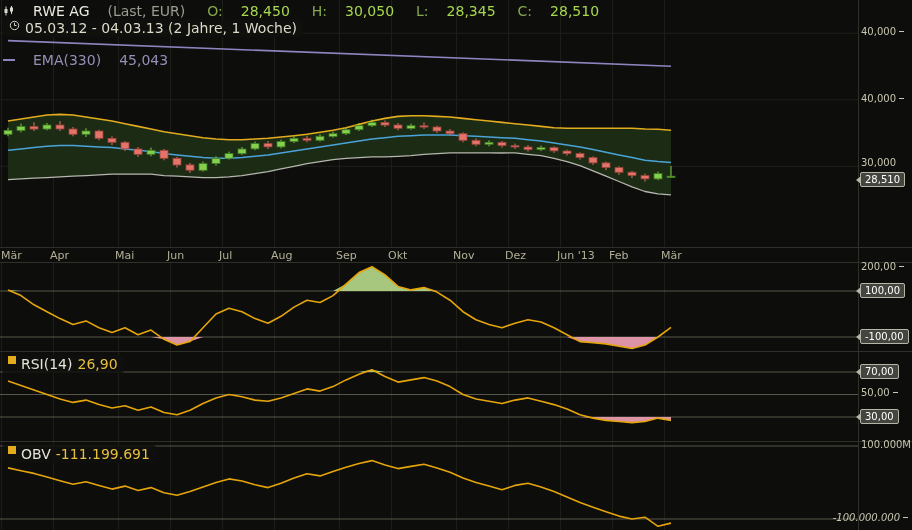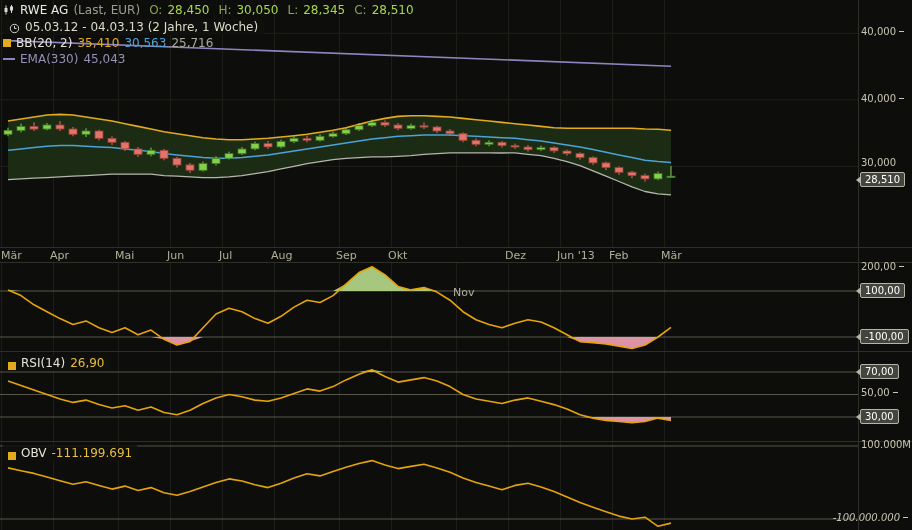--- a/index.html
+++ b/index.html
@@ -8,22 +8,22 @@
   svg.panel{position:absolute;left:0;display:block;}
   .hline{position:absolute;left:0;width:912px;height:1px;background:#30302a;z-index:1;}
   .vline{position:absolute;top:0;left:858px;width:1px;height:530px;background:#30302a;z-index:1;}
   #price-axis{position:absolute;left:858px;top:0;width:54px;height:530px;z-index:1;}
   #time-axis{position:absolute;left:0;top:248px;width:858px;height:15px;z-index:2;}
   .month{position:absolute;top:1px;font-size:11px;color:var(--month-text,#b3b099);white-space:nowrap;}
   .axlabel{position:absolute;left:861px;display:flex;align-items:center;gap:3px;font-size:10px;color:var(--axis-text,#c9c7b2);white-space:nowrap;z-index:4;}
   .axlabel .tick{display:inline-block;width:5px;height:1px;background:var(--axis-text,#c9c7b2);}
   .badge{position:absolute;left:860px;background:var(--badge-bg,#45453f);border:1px solid var(--badge-border,#b5b5a8);border-radius:2px;color:#fff;font-size:10px;line-height:13px;padding:0 4px;white-space:nowrap;z-index:4;}
   .badge::before{content:"";position:absolute;left:-5px;top:50%;margin-top:-4px;width:0;height:0;border-top:4px solid transparent;border-bottom:4px solid transparent;border-right:5px solid var(--badge-border,#b5b5a8);}
-  .hdr{position:absolute;display:flex;align-items:center;gap:5px;font-size:12px;z-index:3;white-space:nowrap;}
-  .pill{display:flex;align-items:flex-end;gap:5px;background:rgba(16,16,14,0.88);border-radius:3px;padding:1px 6px;}
+  .hdr{position:absolute;display:flex;align-items:center;gap:18px;font-size:14px;z-index:3;white-space:nowrap;}
+  .pill{display:flex;align-items:flex-start;gap:5px;background:rgba(16,16,14,0.88);border-radius:3px;padding:1px 6px;}
   .sym{color:#eceae0;}
   .ptype{color:#9c9c90;}
   .olabel{color:var(--ohlc-label,#86a84e);margin-left:4px;}
   .oval{color:var(--ohlc-value,#a8d84e);}
   .range{color:#dddbc8;}
   .leg-name{color:#e6e4d8;}
   .bbu{color:var(--bb-upper,#e3ac1e);}
   .bbm{color:var(--bb-middle,#4aa4d9);}
   .bbl{color:#aaa89e;}
   .ema-txt{color:#968fb6;}
@@ -232,21 +232,21 @@
   <div id="price-axis"></div>
   <div id="time-axis">
       <div class="month" style="left: 1px;">Mär</div>
       <div class="month" style="left: 50px;">Apr</div>
       <div class="month" style="left: 115px;">Mai</div>
       <div class="month" style="left: 167px;">Jun</div>
       <div class="month" style="left: 219px;">Jul</div>
       <div class="month" style="left: 271px;">Aug</div>
       <div class="month" style="left: 336px;">Sep</div>
       <div class="month" style="left: 388px;">Okt</div>
-      <div class="month" style="left: 453px; margin-top: 37px;">Nov</div>
+      <div class="month" style="left: 453px;">Nov</div>
       <div class="month" style="left: 505px;">Dez</div>
       <div class="month" style="left: 557px;">Jun '13</div>
       <div class="month" style="left: 609px;">Feb</div>
       <div class="month" style="left: 661px;">Mär</div>
     </div>
 
   <div class="hdr" style="left:3px;top:3px">
     <svg width="12" height="12" viewBox="0 0 12 12">
       <line x1="3" y1="1.5" x2="3" y2="10.5" stroke="#d9d9cf" stroke-width="1"></line>
       <rect x="1.5" y="4" width="3" height="4" fill="#d9d9cf"></rect>
@@ -269,27 +269,20 @@
     <span class="pill">
       <svg width="11" height="11" viewBox="0 0 11 11">
         <circle cx="5.5" cy="5.5" r="4.2" fill="none" stroke="#cfcfc4" stroke-width="1"></circle>
         <line x1="5.5" y1="5.5" x2="5.5" y2="2.8" stroke="#cfcfc4" stroke-width="1"></line>
         <line x1="5.5" y1="5.5" x2="7.6" y2="5.5" stroke="#cfcfc4" stroke-width="1"></line>
       </svg>
       <span class="range">05.03.12 - 04.03.13 (2 Jahre, 1 Woche)</span>
     </span>
   </div>
 
-  <div class="hdr" style="left:3px;top:36px">
-    <span class="sq"></span>
-    <span class="leg-name">BB(20, 2)</span>
-    <span class="bbu">35,410</span>
-    <span class="bbm">30,563</span>
-    <span class="bbl">25,716</span>
-  </div>
 
   <div class="hdr" style="left:3px;top:52px">
     <span class="ema-swatch"></span>
     <span class="ema-txt">EMA(330)</span>
     <span class="ema-txt">45,043</span>
   </div>
 
 
   <div class="hdr" style="left:2px;top:355px">
     <span class="pill">

